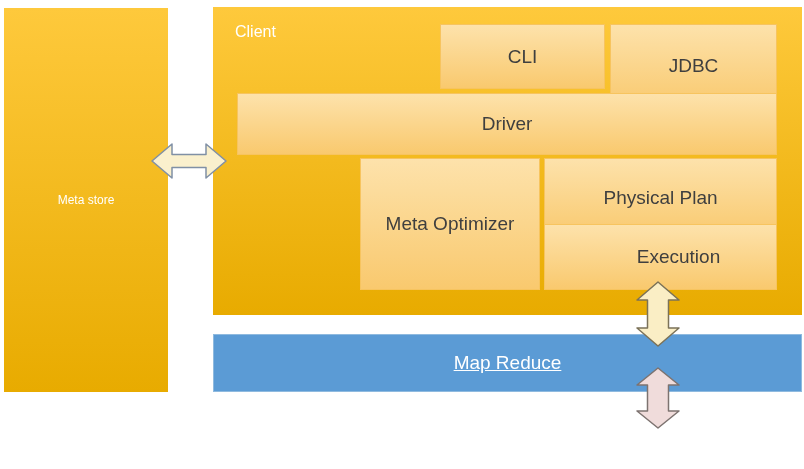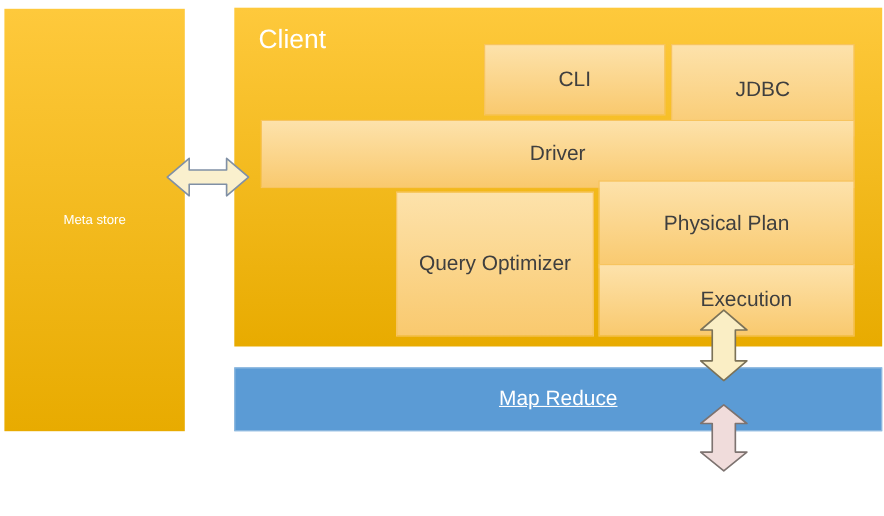--- a/index.html
+++ b/index.html
@@ -26,21 +26,20 @@
   .panel {
     background: linear-gradient(180deg, var(--panel_top), var(--panel_bottom));
     border: 1px solid var(--panel_border);
     box-sizing: border-box;
     display: flex;
     align-items: center;
     justify-content: center;
     color: var(--text_dark);
     font-size: 19px;
     text-align: center;
-    margin-top: 16px;
   }
 
   
   .blue-bar {
     background: var(--blue);
     border: 1px solid var(--blue_border);
     box-sizing: border-box;
     display: flex;
     align-items: center;
     justify-content: center;
@@ -50,30 +49,30 @@
   }
 
   .meta-store {
     left: 4px; top: 8px; width: 164px; height: 384px;
     display: flex; align-items: center; justify-content: center;
     color: var(--text_light); font-size: 12px;
   }
   .client { left: 213px; top: 7px; width: 589px; height: 308px; }
   .client-label {
     left: 22px; top: 16px;
-    color: var(--text_light); font-size: 24px;
+    color: var(--text_light); font-size: 16px;
   }
 
   .cli            { left: 227px; top: 17px;  width: 165px; height: 65px; }
   .jdbc           { left: 397px; top: 17px;  width: 167px; height: 84px; }
   .driver         { left: 24px;  top: 86px;  width: 540px; height: 62px; justify-content: center; }
   .sql-parser     { left: 24px;  top: 151px; width: 120px; height: 132px; }
   .sql-parser span{ display: inline-block; max-width: 72px; line-height: 1.45; }
   .query-optimizer{ left: 147px; top: 151px; width: 180px; height: 132px; }
-  .physical-plan  { left: 331px; top: 141px; width: 233px; height: 80px; }
+  .physical-plan  { left: 331px; top: 151px; width: 233px; height: 80px; }
   .execution      { left: 331px; top: 217px; width: 233px; height: 66px; padding-left: 36px; }
 
   .map-reduce { left: 213px; top: 334px; width: 589px; height: 58px; }
   .hdfs       { left: 3px;   top: 404px; width: 799px; height: 58px; }
 
   .arrow-h  { left: 151px; top: 142px; }
   .arrow-v1 { left: 636px; top: 281px; }
   .arrow-v2 { left: 636px; top: 367px; }
   svg { display: block; }
 </style>
@@ -92,21 +91,21 @@
     <div class="abs panel cli">
       <span>CLI</span>
     </div>
     <div class="abs panel jdbc">
       <span>JDBC</span>
     </div>
     <div class="abs panel driver">
       <span>Driver</span>
     </div>
     <div class="abs panel query-optimizer">
-      <span>Query Optimizer</span>
+      <span>Meta Optimizer</span>
     </div>
     <div class="abs panel physical-plan">
       <span>Physical Plan</span>
     </div>
     <div class="abs panel execution">
       <span>Execution</span>
     </div>
   </div>
 
   <div class="abs blue-bar map-reduce">

